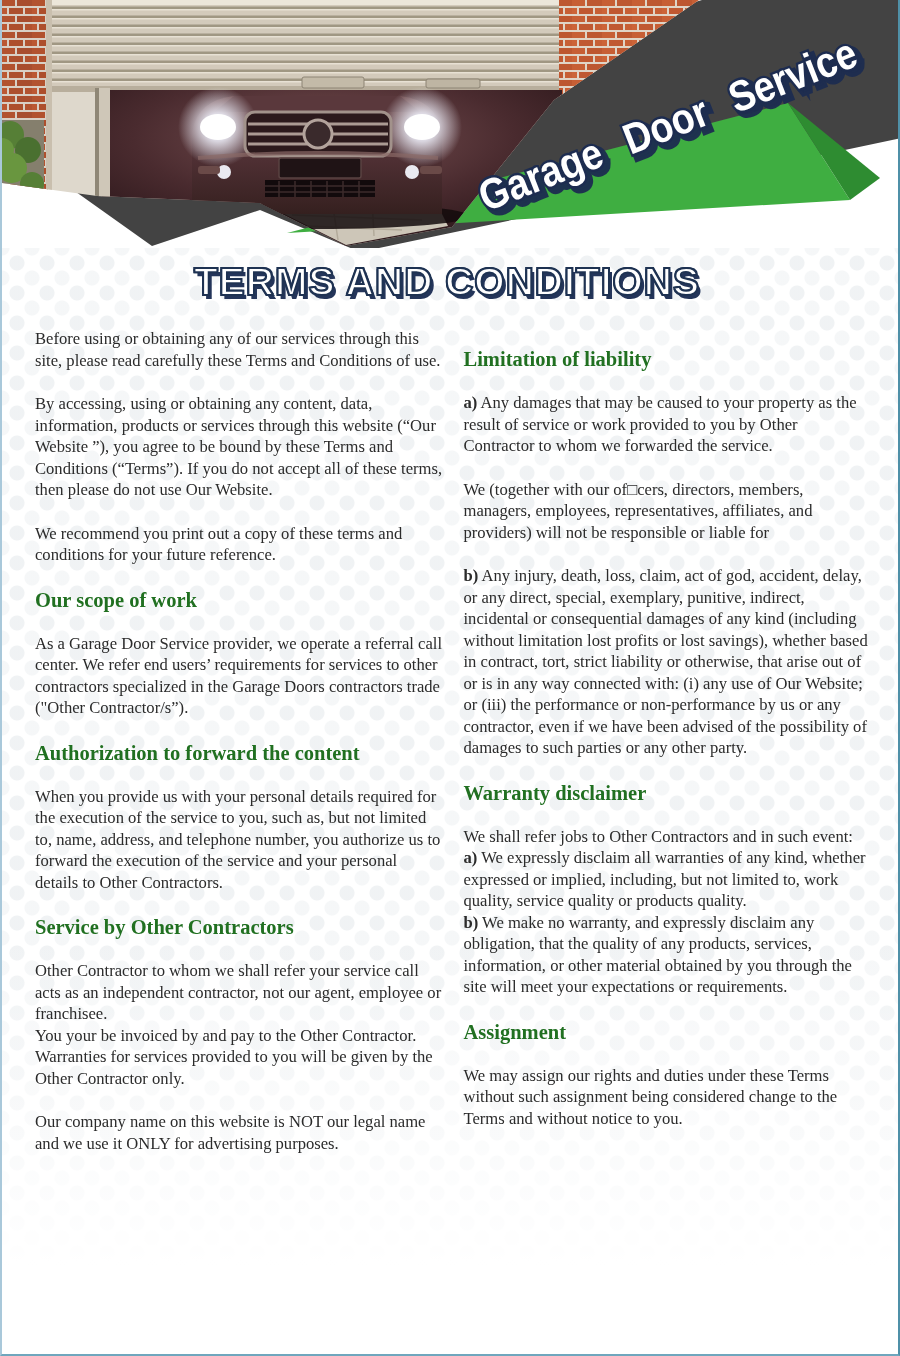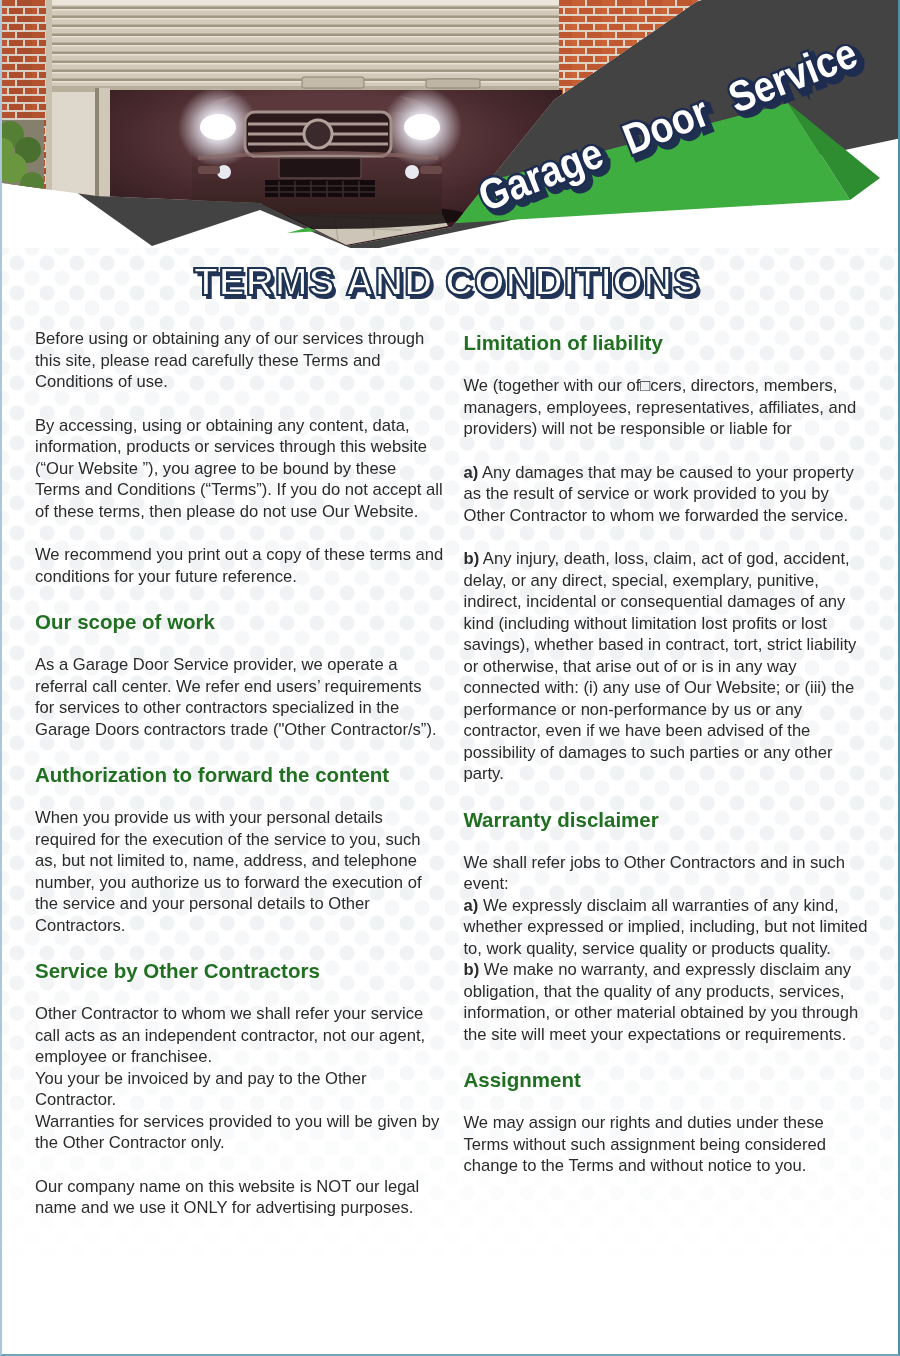--- a/index.html
+++ b/index.html
@@ -20,31 +20,31 @@
     background-size:100% 100%, 30px 30px, 30px 30px;
     background-position:0 0, 0 0, 15px 15px;
   }
   .page-title{
     margin:0;padding:12px 6px 18px 0;text-align:center;
     font-size:39px;font-weight:bold;letter-spacing:1px;
     color:#ffffff;
     -webkit-text-stroke:2px #1e3252;
     text-shadow:3px 4px 0 #24355a, -1px -1px 0 #1e3252, 1px -1px 0 #1e3252, -1px 1px 0 #1e3252;
   }
-  .content{display:flex;gap:20px;padding:6px 26px 0 33px;}
+  .content{display:flex;gap:20px;padding:6px 26px 0 33px;font-family:Liberation Serif, serif;}
   .col{flex:1 1 0;min-width:0;}
   .col p{
     margin:0 0 22px 0;font-size:16.6px;line-height:21.5px;color:#2b2b2b;
   }
   .col p.tight{margin-bottom:0;}
   .col p b{font-weight:bold;}
   .col h3{
     margin:4px 0 20px 0;font-size:20.5px;line-height:25px;font-weight:bold;color:#217021;
   }
-  .col h3:first-child{margin-top:2px;}
+  .col h3:first-child{margin-top:19px;}
 </style>
 </head>
 <body>
 
 <div class="page">
 
   <svg class="hero" viewBox="0 0 900 248" width="900" height="248" aria-hidden="true">
     <defs>
       <clipPath id="photoClip">
         <path d="M0,0 L697,0 L552,100 L450,227 L344,246 L258,203 L95,196 L0,183 Z"></path>
@@ -170,22 +170,22 @@
           <h3>Authorization to forward the content</h3>
           <p>When you provide us with your personal details required for the execution of the service to you, such as, but not limited to, name, address, and telephone number, you authorize us to forward the execution of the service and your personal details to Other Contractors.</p>
           <h3>Service by Other Contractors</h3>
           <p class="tight">Other Contractor to whom we shall refer your service call acts as an independent contractor, not our agent, employee or franchisee.</p>
           <p class="tight">You your be invoiced by and pay to the Other Contractor.</p>
           <p>Warranties for services provided to you will be given by the Other Contractor only.</p>
           <p>Our company name on this website is NOT our legal name and we use it ONLY for advertising purposes.</p>
         </div>
       <div class="col" id="col-right">
           <h3>Limitation of liability</h3>
+          <p><b>a)</b> Any damages that may be caused to your property as the result of service or work provided to you by Other Contractor to whom we forwarded the service.</p>
           <p>We (together with our of□cers, directors, members, managers, employees, representatives, affiliates, and providers) will not be responsible or liable for</p>
-          <p><b>a)</b> Any damages that may be caused to your property as the result of service or work provided to you by Other Contractor to whom we forwarded the service.</p>
           <p><b>b)</b> Any injury, death, loss, claim, act of god, accident, delay, or any direct, special, exemplary, punitive, indirect, incidental or consequential damages of any kind (including without limitation lost profits or lost savings), whether based in contract, tort, strict liability or otherwise, that arise out of or is in any way connected with: (i) any use of Our Website; or (iii) the performance or non-performance by us or any contractor, even if we have been advised of the possibility of damages to such parties or any other party.</p>
           <h3>Warranty disclaimer</h3>
           <p class="tight">We shall refer jobs to Other Contractors and in such event:</p>
           <p class="tight"><b>a)</b> We expressly disclaim all warranties of any kind, whether expressed or implied, including, but not limited to, work quality, service quality or products quality.</p>
           <p><b>b)</b> We make no warranty, and expressly disclaim any obligation, that the quality of any products, services, information, or other material obtained by you through the site will meet your expectations or requirements.</p>
           <h3>Assignment</h3>
           <p>We may assign our rights and duties under these Terms without such assignment being considered change to the Terms and without notice to you.</p>
         </div>
     </div>
   </div>

